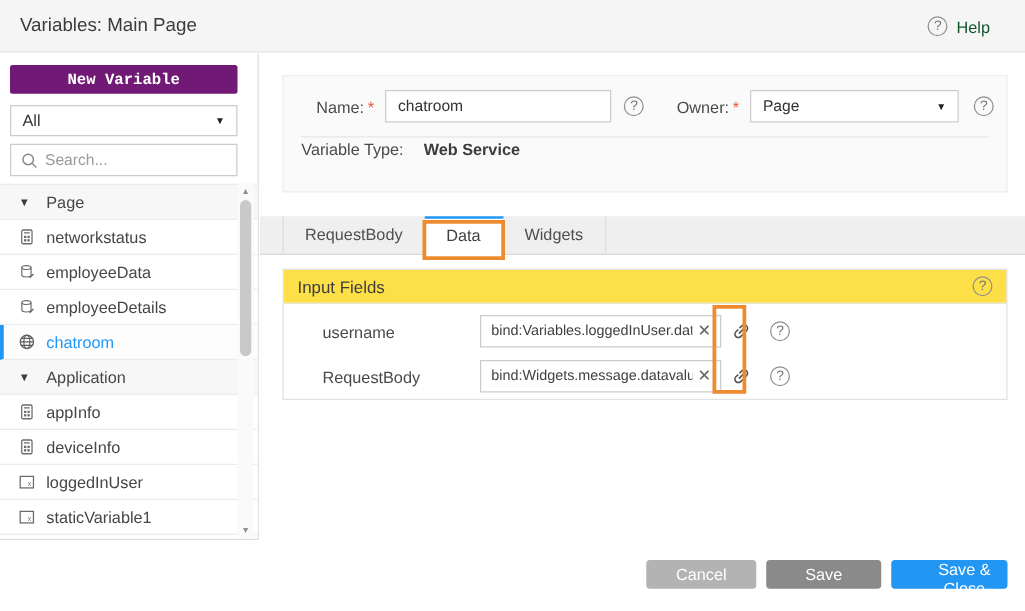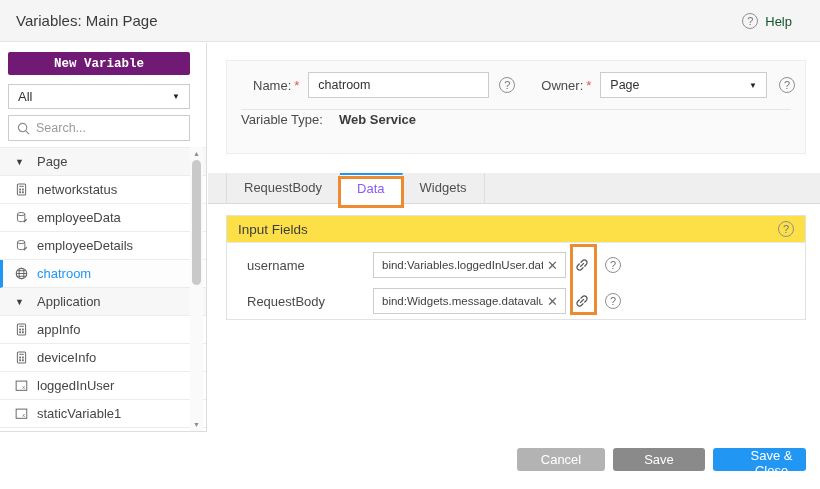--- a/index.html
+++ b/index.html
@@ -48,29 +48,29 @@
   .owner-caret { margin-left:auto; font-size:8px; color:#222; }
   .gap26 { width:26px; flex:0 0 auto; }
   .ml10 { margin-left:10px; } .ml12 { margin-left:12px; }
   .form-divider { position:absolute; left:14px; right:14px; top:48px; border-top:1px solid #e6e6e6; }
   .form-row2 { position:absolute; left:14px; top:51px; display:flex; align-items:center; }
   .vtype-value { margin-left:16px; font-size:13px; font-weight:bold; color:#3c3c3c; }
 
   .tabbar { position:absolute; left:0; top:130px; width:100%; height:31px; background:#efefef; border-bottom:1px solid #dadada; display:flex; padding-left:18px; }
   .tab { height:31px; line-height:30px; padding:0 17px; font-size:13px; color:#4f4f4f; border-right:1px solid #ddd; cursor:pointer; position:relative; }
   .tab:first-child { border-left:1px solid #ddd; }
-  .tab.active { background:#fff; border-top:2px solid #2196f3; line-height:27px; color:#8b5cf6; }
+  .tab.active { background:#fff; border-top:2px solid #2196f3; line-height:27px; color:#404040; }
   .tab-annotation { position:absolute; left:-2px; right:-2px; top:1px; bottom:-4px; border:3px solid #ee8a30; pointer-events:none; z-index:5; }
 
   .panel { position:absolute; left:18px; top:172px; width:580px; height:105px; background:#fff; border:1px solid #e2e2e2; }
   .panel-header { height:27px; background:#fde047; border-bottom:1px solid #e8e8e8; display:flex; align-items:center; padding:0 11px; font-size:13.5px; color:#3d3d3d; }
   .panel-header .qicon { margin-left:auto; }
   .panel-body { padding-top:4px; }
   .field-row { height:36px; display:flex; align-items:center; padding-left:20px; }
-  .field-label { width:126px; font-size:13px; color:#4a4a4a; }
+  .field-label { width:126px; font-size:13px; color:#4a4a4a;margin-left:11px; }
   .bind-input { width:193px; height:26px; border:1px solid #ccc; background:#fff; display:flex; align-items:center; padding:0 7px 0 8px; cursor:text; }
   .bind-value { font-size:11.5px; color:#3f3f3f; white-space:nowrap; overflow:hidden; flex:1; }
   .clear-x { margin-left:4px; font-size:13px; color:#666; cursor:pointer; flex:0 0 auto; }
   .link-btn { width:20px; height:27px; margin-left:6px; border:none; background:transparent; display:flex; align-items:center; justify-content:center; cursor:pointer; }
   .link-btn svg { transform:rotate(-45deg); }
   .field-row .qicon { margin-left:13px; cursor:pointer; }
   .links-annotation { position:absolute; left:343px; top:28px; width:27px; height:71px; border:3px solid #ee8a30; pointer-events:none; z-index:5; }
 
   
   .footer-actions { position:absolute; right:14px; bottom:18px; display:flex; gap:8px; }

